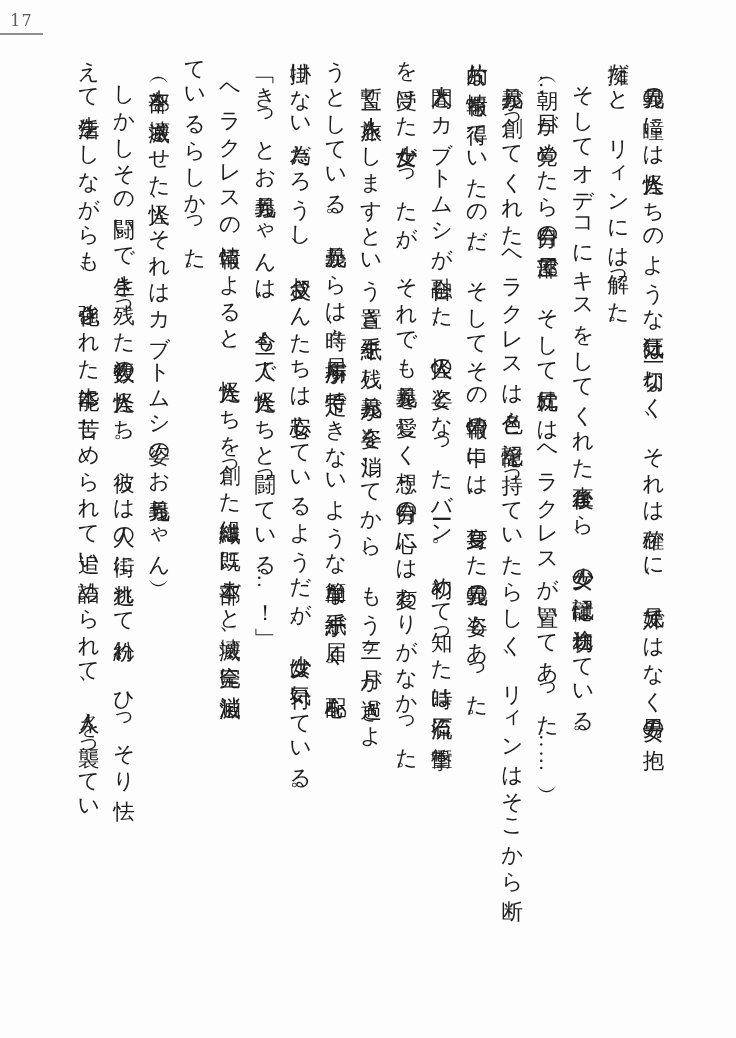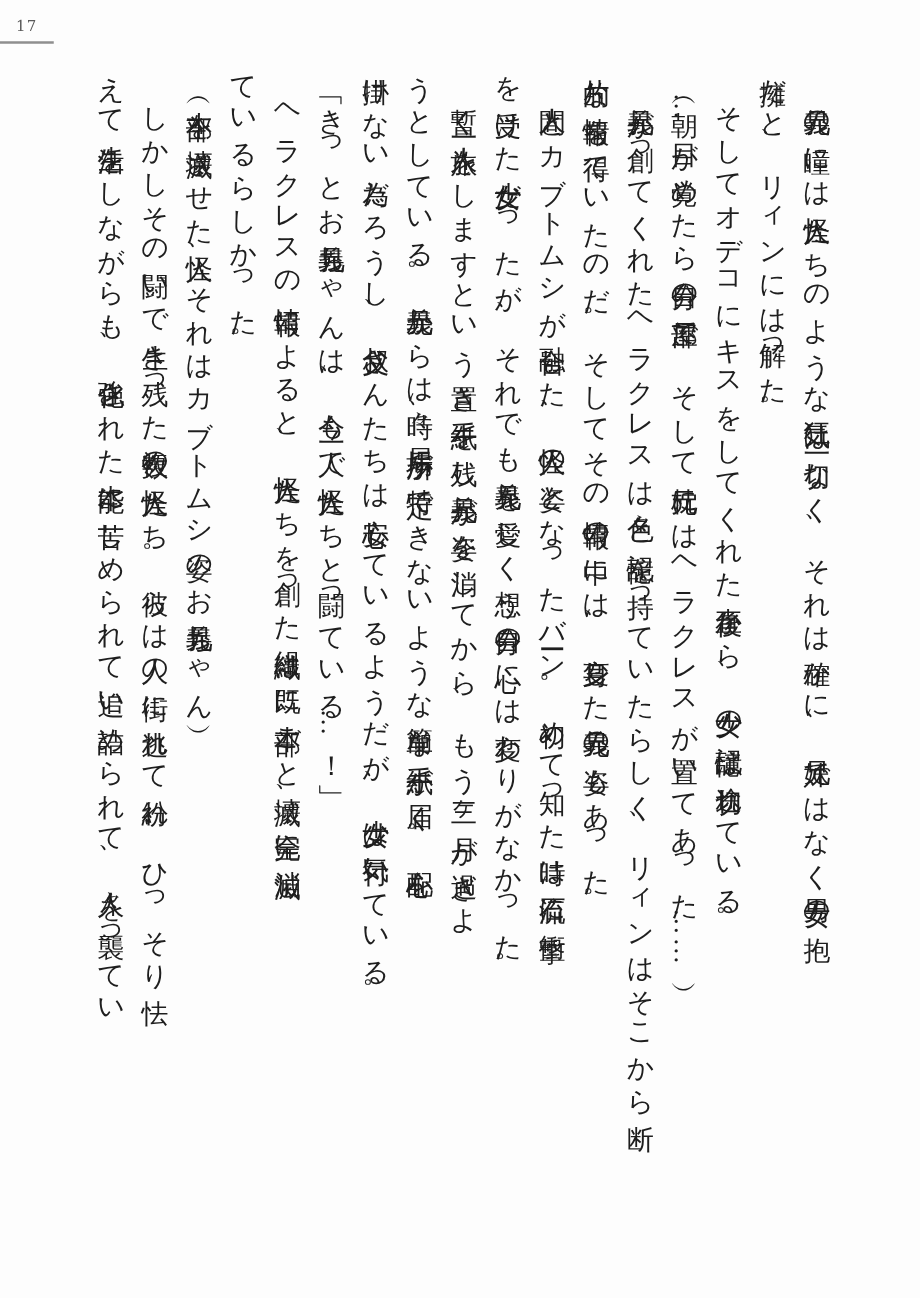--- a/index.html
+++ b/index.html
@@ -16,21 +16,21 @@
   
   .page-num {
     position: absolute;
     top: 11px;
     left: 0;
     width: 43px;
     text-align: center;
     padding-bottom: 2px;
     border-bottom: 2px solid #8f8f8f;
     font-family: "DejaVu Serif", "Liberation Serif", serif;
-    font-size: 12px;
+    font-size: 16px;
     line-height: 20px;
     color: #5a5a5a;
     letter-spacing: 1px;
   }
   
   .text-block {
     position: absolute;
     top: 46px;
     right: 66px;
     width: 601px;

